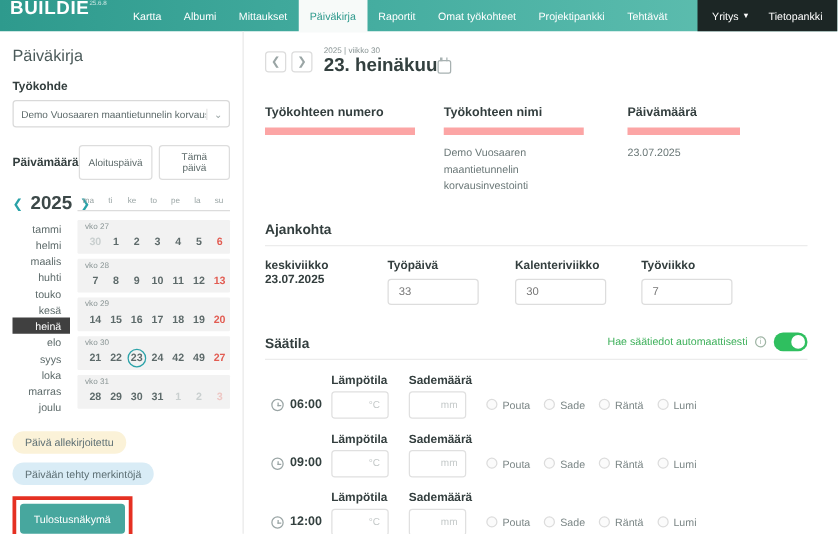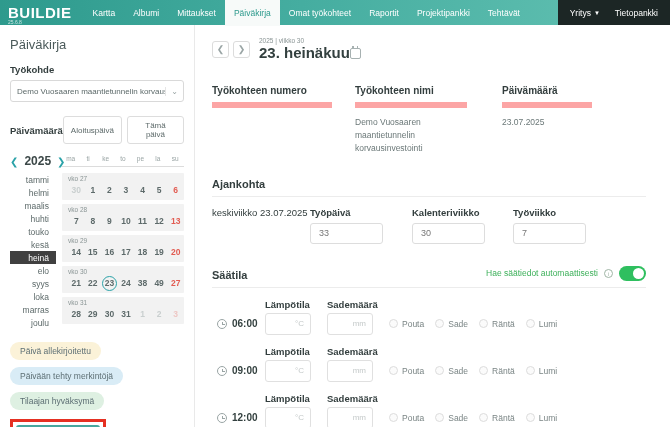--- a/index.html
+++ b/index.html
@@ -2,21 +2,21 @@
 <html><head>
 <meta charset="utf-8">
 <style>
   * { margin:0; padding:0; box-sizing:border-box; }
   html,body { width:670px; height:427px; overflow:hidden; background:#fff;
     font-family:"Liberation Sans", sans-serif; color:#333e3e; }
 
   
   .topbar { height:25px; display:flex; align-items:stretch;
     background:linear-gradient(90deg,#2e9a8d 0%,#45ada0 45%,#64c2b3 100%); color:#fff; }
-  .logo-wrap { display:flex; flex-direction:column; justify-content:flex-end; padding:0 12px 0 8px; }
+  .logo-wrap { display:flex; flex-direction:row; justify-content:space-between; padding:0 12px 0 8px; }
   .logo { font-size:15px; font-weight:800; letter-spacing:.5px; line-height:13px; }
   .version { font-size:5px; opacity:.75; }
   .nav-items { display:flex; align-items:stretch; }
   .nav-item { display:flex; align-items:center; padding:13px 9px; font-size:8.5px; cursor:pointer; white-space:nowrap; }
   .nav-item.active { background:#f7faf9; color:#2e9a8d; }
   .topbar .spacer { flex:1; }
   .nav-right { background:#1c2625; display:flex; align-items:center; gap:15px; padding:0 12px; font-size:8.5px; }
   .nav-right .itm { display:flex; align-items:center; gap:3px; cursor:pointer; white-space:nowrap; }
   .caret { font-size:6px; }
 
@@ -31,21 +31,21 @@
   .select-box .val { flex:1; padding:0 6px; white-space:nowrap; overflow:hidden; }
   .select-box .chev { border-left:1px solid #e5e5e5; width:18px; text-align:center; color:#9aa5a5; font-size:8px; }
   .date-row { margin-top:14px; display:flex; align-items:center; justify-content:space-between; }
   .date-btns { display:flex; gap:5px; }
   .sbtn { font-size:8px; color:#5d6a6a; background:#fff; border:1px solid #ddd; border-radius:3px;
     padding:4px 7px; cursor:pointer; font-family:inherit; }
 
   .cal-head { display:flex; align-items:center; margin-top:10px; }
   .year-nav { width:52px; display:flex; align-items:center; gap:6px; }
   .yr-chev { color:#2aa2a8; font-size:10px; cursor:pointer; }
-  .year { font-size:12px; font-weight:bold; color:#3c4848; }
+  .year { font-size:15px; font-weight:bold; color:#3c4848; }
   .weekdays { flex:1; display:grid; grid-template-columns:repeat(7,1fr); text-align:center;
     font-size:6.5px; color:#9aa5a5; border-bottom:1px solid #dcdcdc; padding-bottom:4px; }
   .cal-body { display:flex; margin-top:5px; }
   .months { width:52px; display:flex; flex-direction:column; justify-content:space-between; padding-right:6px; }
   .month { font-size:8.5px; color:#5d6a6a; text-align:right; padding:1.5px 7px 1.5px 2px; cursor:pointer; }
   .month.sel { background:#404040; color:#fff; }
   .weeks { flex:1; }
   .week { background:#f2f2f2; border-radius:1px; margin-bottom:4px; padding:2px 0 2px 6px; }
   .wk-label { font-size:6.5px; color:#8a9595; }
   .days { display:grid; grid-template-columns:repeat(7,1fr); text-align:center; }
@@ -84,21 +84,21 @@
     padding-bottom:6px; border-bottom:6px solid #fca5a5; }
   .c0 .info-label { width:120px; } .c1 .info-label { width:112px; } .c2 .info-label { width:90px; }
   .info-val { margin-top:8px; font-size:8.5px; color:#6b7878; line-height:1.55; }
   .c1 .info-val { width:112px; }
 
   .section { margin-top:22px; }
   .sec-title { font-size:11px; font-weight:bold; color:#333e3e; }
   .sec-head { display:flex; align-items:flex-end; justify-content:space-between;
     padding-bottom:6px; border-bottom:1px solid #ececec; }
   .ajan-row { margin-top:10px; display:grid; grid-template-columns:98px 102px 101px auto; }
-  .day-label { font-size:9.5px; font-weight:normal; color:#333e3e; }
+  .day-label { font-size:9.5px; font-weight:bold; color:#333e3e; }
   .fg-label { font-size:9.5px; font-weight:bold; color:#333e3e; }
   .fg input { display:block; margin-top:5px; width:73px; height:21px; border:1px solid #ddd;
     border-radius:3px; font-size:9px; color:#777; padding:0 8px; font-family:inherit; }
 
   .auto-wrap { display:flex; align-items:center; gap:6px; }
   .auto-label { font-size:8.5px; color:#3db05a; }
   .info-icon { width:9px; height:9px; border:1px solid #9fb5a5; border-radius:50%;
     font-size:6px; line-height:8px; text-align:center; color:#9fb5a5; }
   .toggle { width:27px; height:15px; border-radius:8px; background:#2fbf5f; position:relative; cursor:pointer; }
   .toggle .knob { position:absolute; right:2px; top:2px; width:11px; height:11px; border-radius:50%; background:#fff; }
@@ -127,22 +127,22 @@
 <div class="topbar">
   <div class="logo-wrap">
     <div class="logo">BUILDIE</div>
     <div class="version">25.6.8</div>
   </div>
   <div class="nav-items" id="nav-items">
       <div class="nav-item">Kartta</div>
       <div class="nav-item">Albumi</div>
       <div class="nav-item">Mittaukset</div>
       <div class="nav-item active">Päiväkirja</div>
+      <div class="nav-item">Raportit</div>
       <div class="nav-item">Omat työkohteet</div>
-      <div class="nav-item">Raportit</div>
       <div class="nav-item">Projektipankki</div>
       <div class="nav-item">Tehtävät</div>
     </div>
   <div class="spacer"></div>
   <div class="nav-right" id="nav-right">
       <div class="itm">Yritys<span class="caret">▼</span></div>
       <div class="itm">Tietopankki</div>
     </div>
 </div>
 
@@ -285,21 +285,21 @@
             <div class="day n">
               <span>22</span>
             </div>
             <div class="day sel">
               <span>23</span>
             </div>
             <div class="day n">
               <span>24</span>
             </div>
             <div class="day n">
-              <span>38</span>
+              <span>42</span>
             </div>
             <div class="day n">
               <span>49</span>
             </div>
             <div class="day s">
               <span>27</span>
             </div>
           </div>
         </div>
         <div class="week">
@@ -327,21 +327,20 @@
               <span>3</span>
             </div>
           </div>
         </div>
       </div>
   </div>
 
   <div class="badges" id="badges">
       <div class="pill b1">Päivä allekirjoitettu</div>
       <div class="pill b0">Päivään tehty merkintöjä</div>
-      <div class="pill b2">Tilaajan hyväksymä</div>
     </div>
 
   <div class="annot">
     <button class="print-btn">Tulostusnäkymä</button>
   </div>
 </div>
 
 <div class="main">
   <div class="mhead">
     <div class="navbtns">

